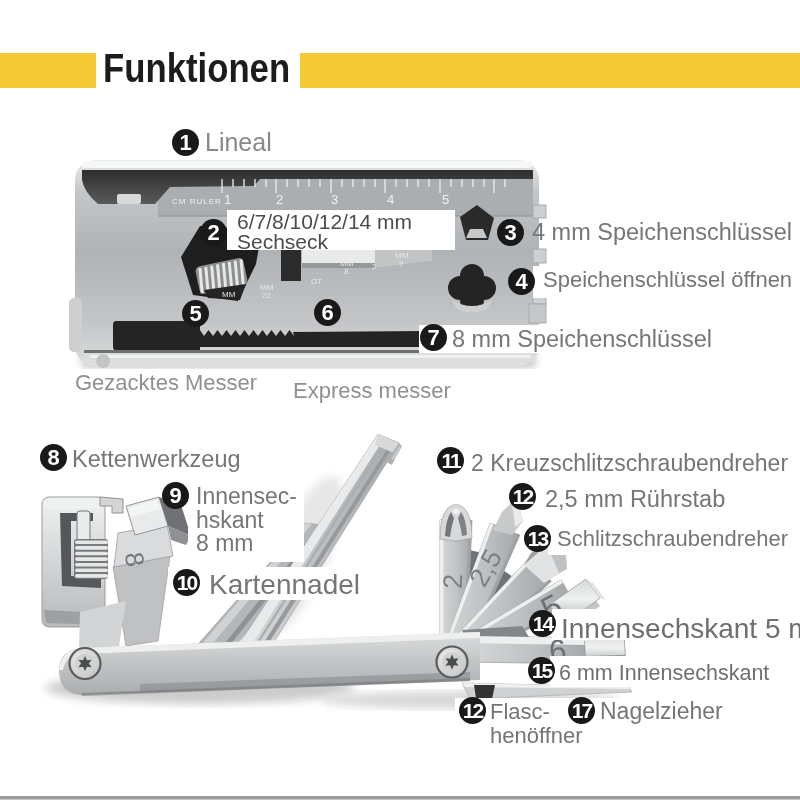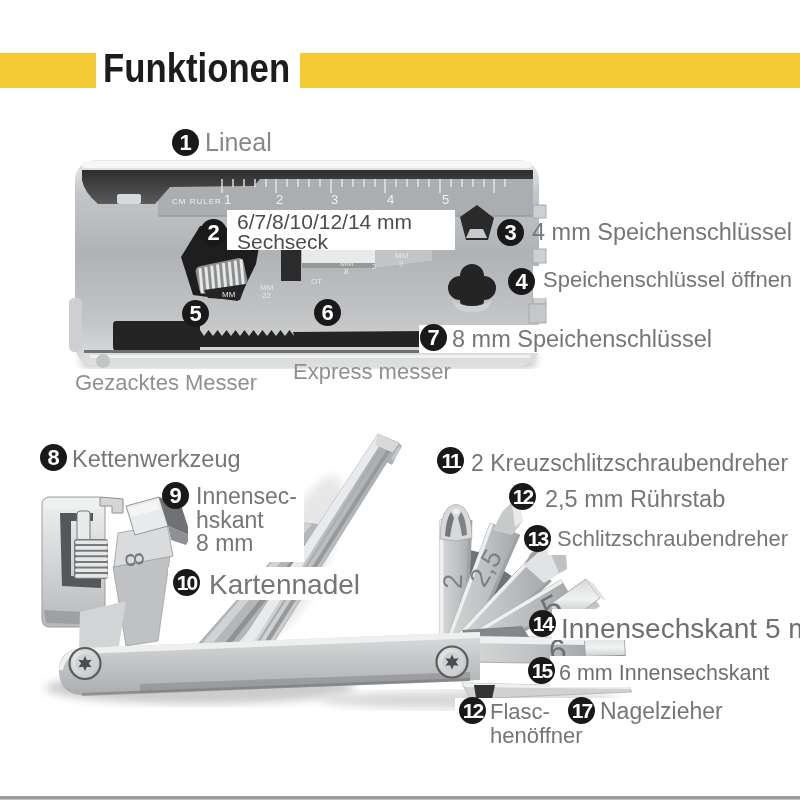--- a/index.html
+++ b/index.html
@@ -322,21 +322,21 @@
   <div class="circ two" style="left:568px;top:697px;">
       <span>17</span>
     </div>
 
   <div class="lbl" style="left:205px;top:130px;font-size:25px;color:#888888;">Lineal</div>
   <div class="lbl" style="left:237px;top:212px;color:#4c4c4c;font-size:21px;line-height:20px;">6/7/8/10/12/14 mm<br>Sechseck</div>
   <div class="lbl" style="left:532px;top:221px;font-size:23.5px;">4 mm Speichenschlüssel</div>
   <div class="lbl" style="left:543px;top:269px;">Speichenschlüssel öffnen</div>
   <div class="lbl" style="left:452px;top:328px;font-size:23.5px;">8 mm Speichenschlüssel</div>
   <div class="lbl" style="left:75px;top:372px;color:#909090;">Gezacktes Messer</div>
-  <div class="lbl" style="left:293px;top:361px;color:#909090;text-align:right;">Express messer</div>
+  <div class="lbl" style="left:293px;top:380px;color:#909090;text-align:right;">Express messer</div>
   <div class="lbl" style="left:72px;top:448px;font-size:23.5px;">Kettenwerkzeug</div>
   <div class="lbl" style="left:196px;top:485px;font-size:23px;line-height:23.5px;">Innensec-<br>hskant<br>8 mm</div>
   <div class="lbl" style="left:209px;top:571px;font-size:28px;">Kartennadel</div>
   <div class="lbl" style="left:471px;top:452px;font-size:23px;">2 Kreuzschlitzschraubendreher</div>
   <div class="lbl" style="left:545px;top:488px;font-size:23.5px;">2,5 mm Rührstab</div>
   <div class="lbl" style="left:557px;top:528px;">Schlitzschraubendreher</div>
   <div class="lbl" style="left:561px;top:615px;font-size:28px;color:#6f6f6f;">Innensechskant 5 mm</div>
   <div class="lbl" style="left:559px;top:663px;font-size:21.5px;color:#6f6f6f;">6 mm Innensechskant</div>
   <div class="lbl" style="left:490px;top:700px;line-height:24px;color:#757575;">Flasc-<br>henöffner</div>
   <div class="lbl" style="left:600px;top:700px;font-size:23px;">Nagelzieher</div>

